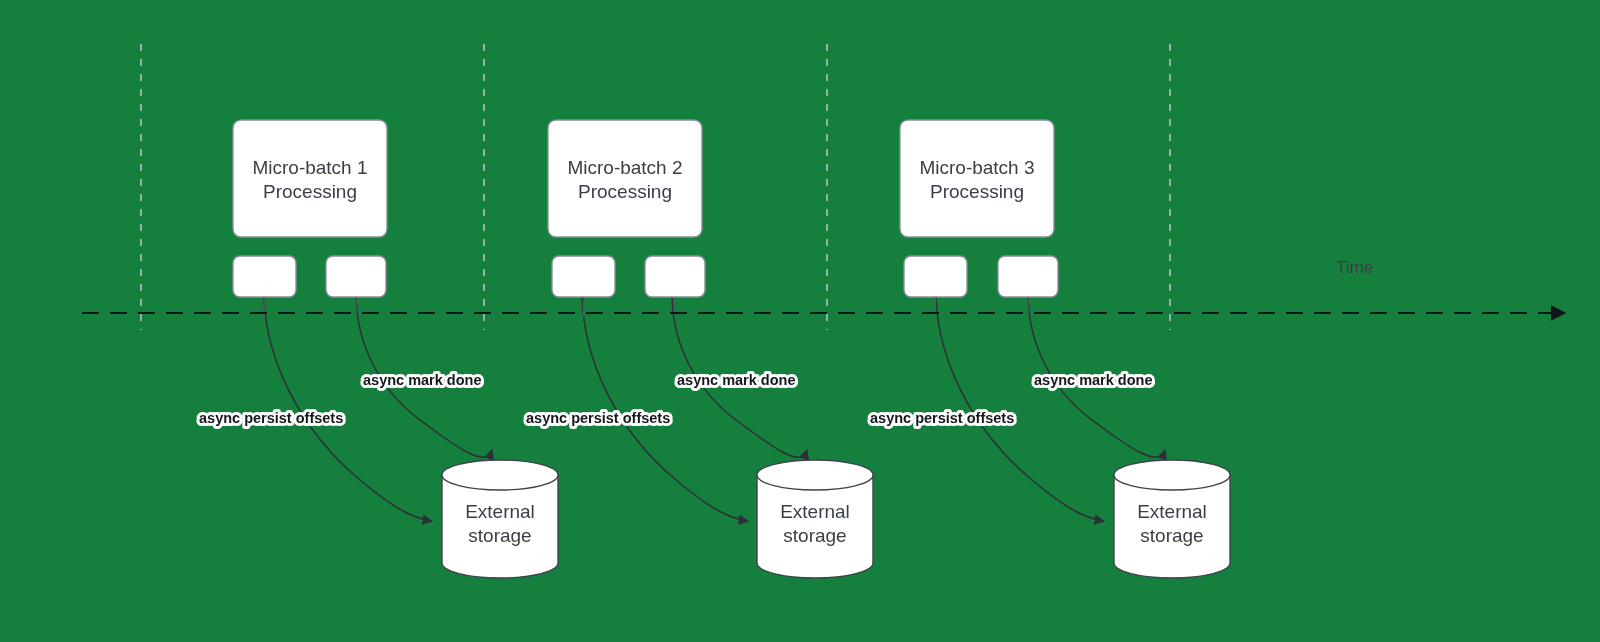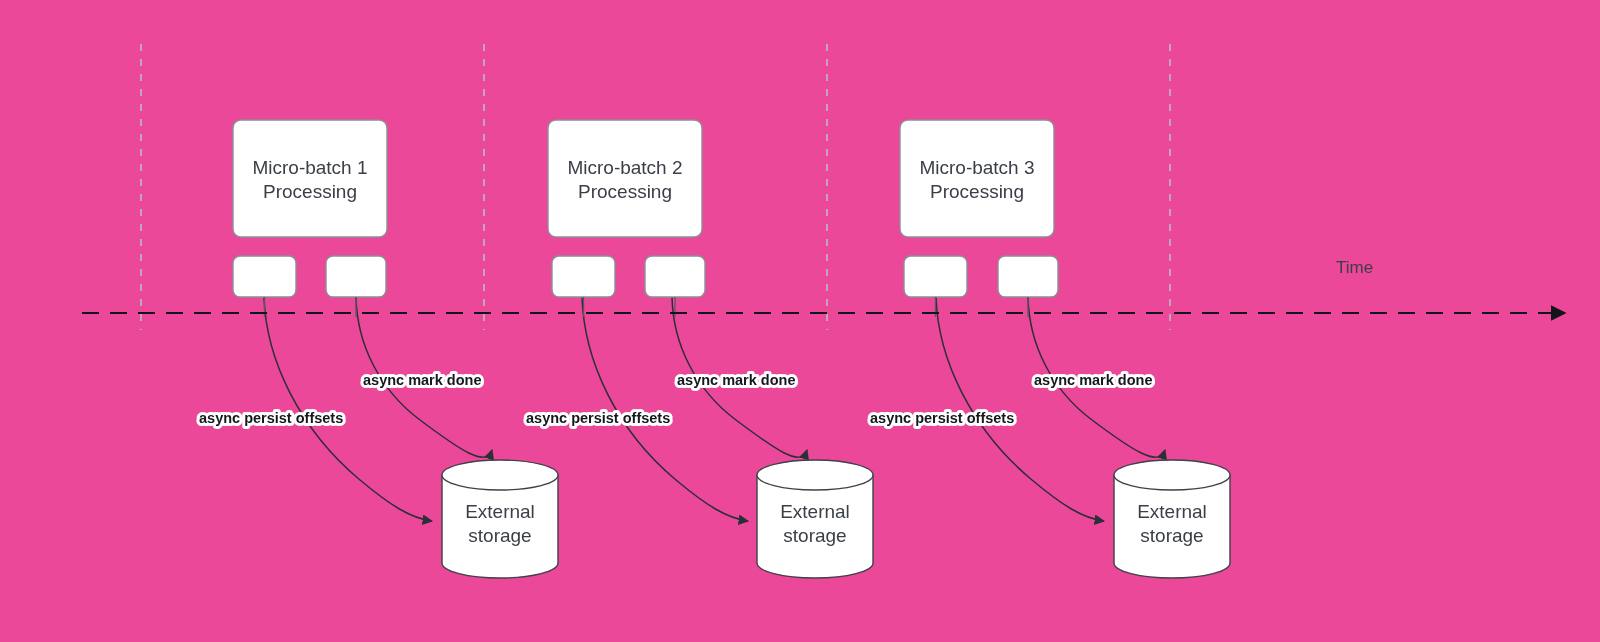--- a/index.html
+++ b/index.html
@@ -7,21 +7,21 @@
     padding: 0;
     background: #ffffff;
   }
   body {
     font-family: "Liberation Sans", sans-serif;
   }
   #diagram-root {
     position: relative;
     width: 1600px;
     height: 642px;
-    background: #ec4899;
+    background: #15803d;
     overflow: hidden;
   }
   svg.diagram-canvas {
     display: block;
     width: 1600px;
     height: 642px;
   }
   .node-box {
     fill: #ffffff;
     stroke: #8a8f98;

